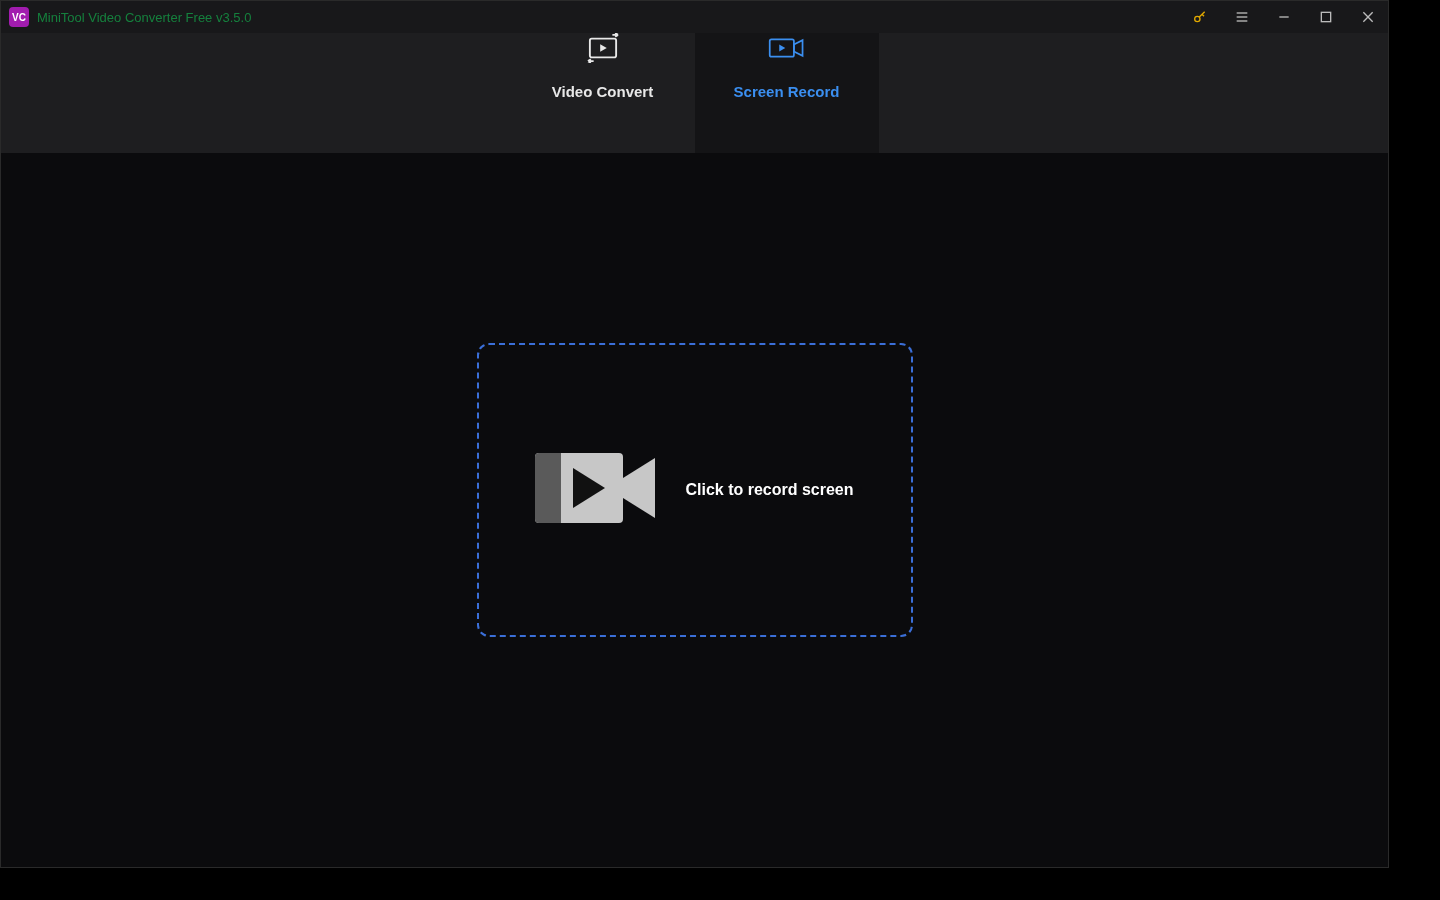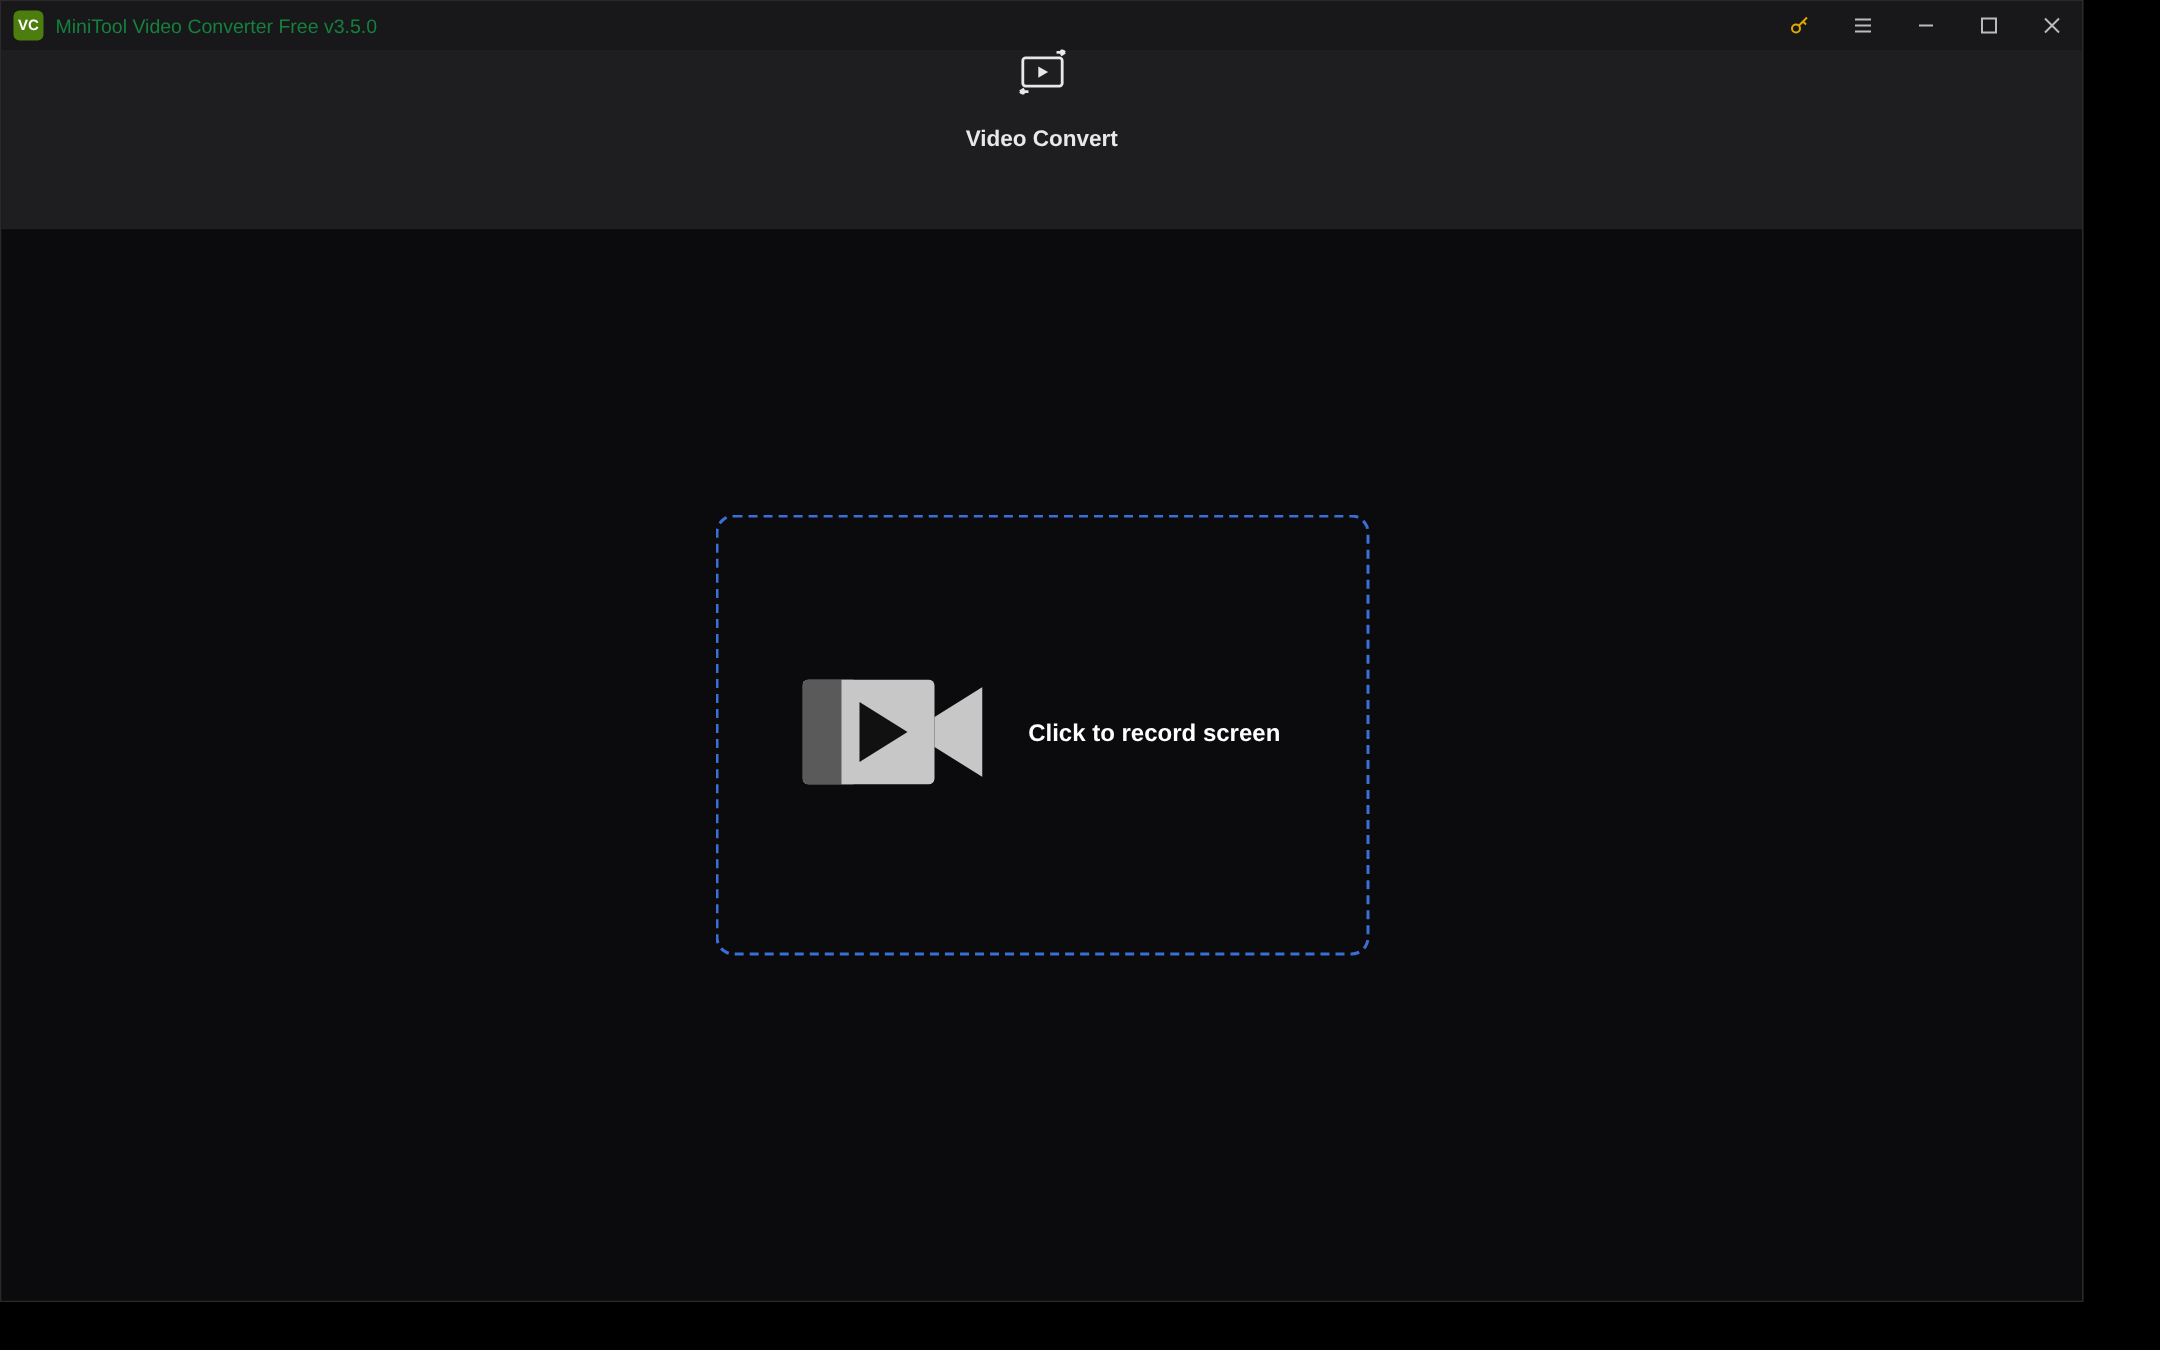--- a/index.html
+++ b/index.html
@@ -1,19 +1,19 @@
 <!DOCTYPE html>
 <html><head>
   <meta charset="utf-8">
   <style>
     * { margin: 0; padding: 0; box-sizing: border-box; font-family: -apple-system, BlinkMacSystemFont, "Segoe UI", Arial, sans-serif; }
     body { width: 1440px; height: 900px; background: #000; overflow: hidden; }
     .app-window { width: 1389px; height: 868px; background: #0b0b0d; position: relative; border: 1px solid #2a2a2a; }
     .titlebar { height: 32px; background: #18181a; display: flex; align-items: center; padding: 0 8px; }
-    .app-logo { width: 20px; height: 20px; background: #4d7c0f; border-radius: 4px; display:flex; align-items:center; justify-content:center; color:#fff; font-size:10px; font-weight:700; margin-right:8px;}
+    .app-logo { width: 20px; height: 20px; background: #a21caf; border-radius: 4px; display:flex; align-items:center; justify-content:center; color:#fff; font-size:10px; font-weight:700; margin-right:8px;}
     .app-title { color: #15803d; font-size: 13px; flex: 0 0 auto; }
     .titlebar-spacer { flex: 1; }
     .title-controls { display: flex; align-items: center; gap: 18px; }
     .title-icon svg { width: 16px; height: 16px; display: block; }
     .title-icon.key svg { color:#e0a800; }
     .title-icon { color:#bbb; cursor:pointer; padding:4px; }
     .tabbar { height: 120px; background: #1e1e20; display: flex; justify-content: center; }
     .tab { width: 184px; display: flex; flex-direction: column; align-items: center; justify-content: flex-start; color:#e8e8e8; cursor:pointer; gap:16px;font-weight:bold; }
     .tab.active { background:#141416; color:#3b8ff0; }
     .tab .tab-label { font-size:15px; }
@@ -70,20 +70,30 @@
       <span class="tab-icon">
         <svg viewBox="0 0 40 32" fill="none" stroke="#e8e8e8" stroke-width="2">
           <rect x="6" y="6" width="28" height="20" rx="2"></rect>
           <polygon points="17,12 17,20 24,16" fill="#e8e8e8" stroke="none"></polygon>
           <path d="M30 2 h6 M36 2 l-3 -2 M36 2 l-3 2"></path>
           <path d="M10 30 h-6 M4 30 l3 -2 M4 30 l3 2"></path>
         </svg>
       </span>
       <span class="tab-label">Video Convert</span>
     </div>
+    <div class="tab active">
+      <span class="tab-icon">
+        <svg viewBox="0 0 44 32" fill="none" stroke="#3b8ff0" stroke-width="2">
+          <rect x="2" y="6" width="28" height="20" rx="2"></rect>
+          <polygon points="13,12 13,20 20,16" fill="#3b8ff0" stroke="none"></polygon>
+          <path d="M30 12 l10 -5 v18 l-10 -5 z" fill="none"></path>
+        </svg>
+      </span>
+      <span class="tab-label">Screen Record</span>
+    </div>
   </div>
 
   <div class="content">
     <div class="drop-zone">
       <span class="record-icon">
         <svg viewBox="0 0 120 70">
           <rect x="0" y="0" width="88" height="70" rx="4" fill="#c7c7c7"></rect>
           <rect x="0" y="0" width="30" height="70" rx="4" fill="#5a5a5a"></rect>
           <rect x="26" y="0" width="8" height="70" fill="#c7c7c7"></rect>
           <polygon points="38,15 38,55 70,35" fill="#111"></polygon>

